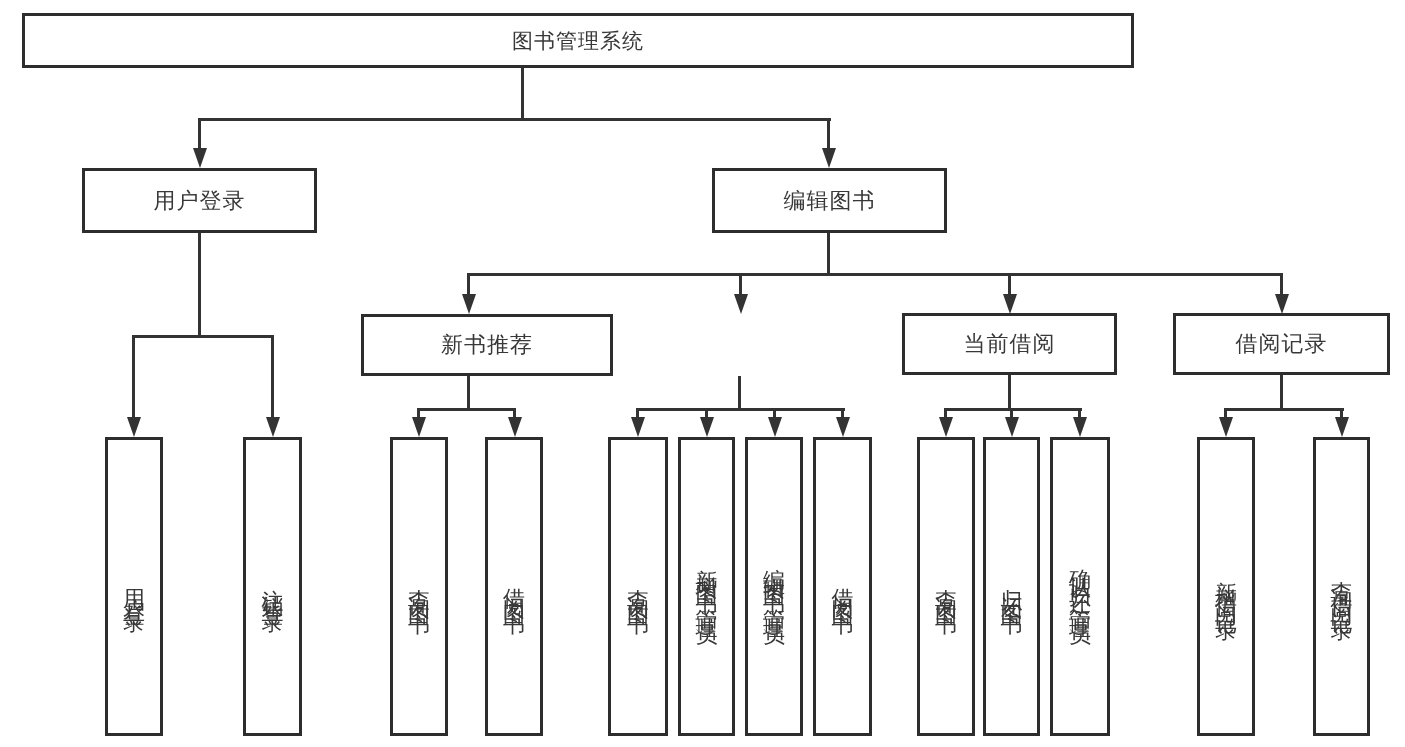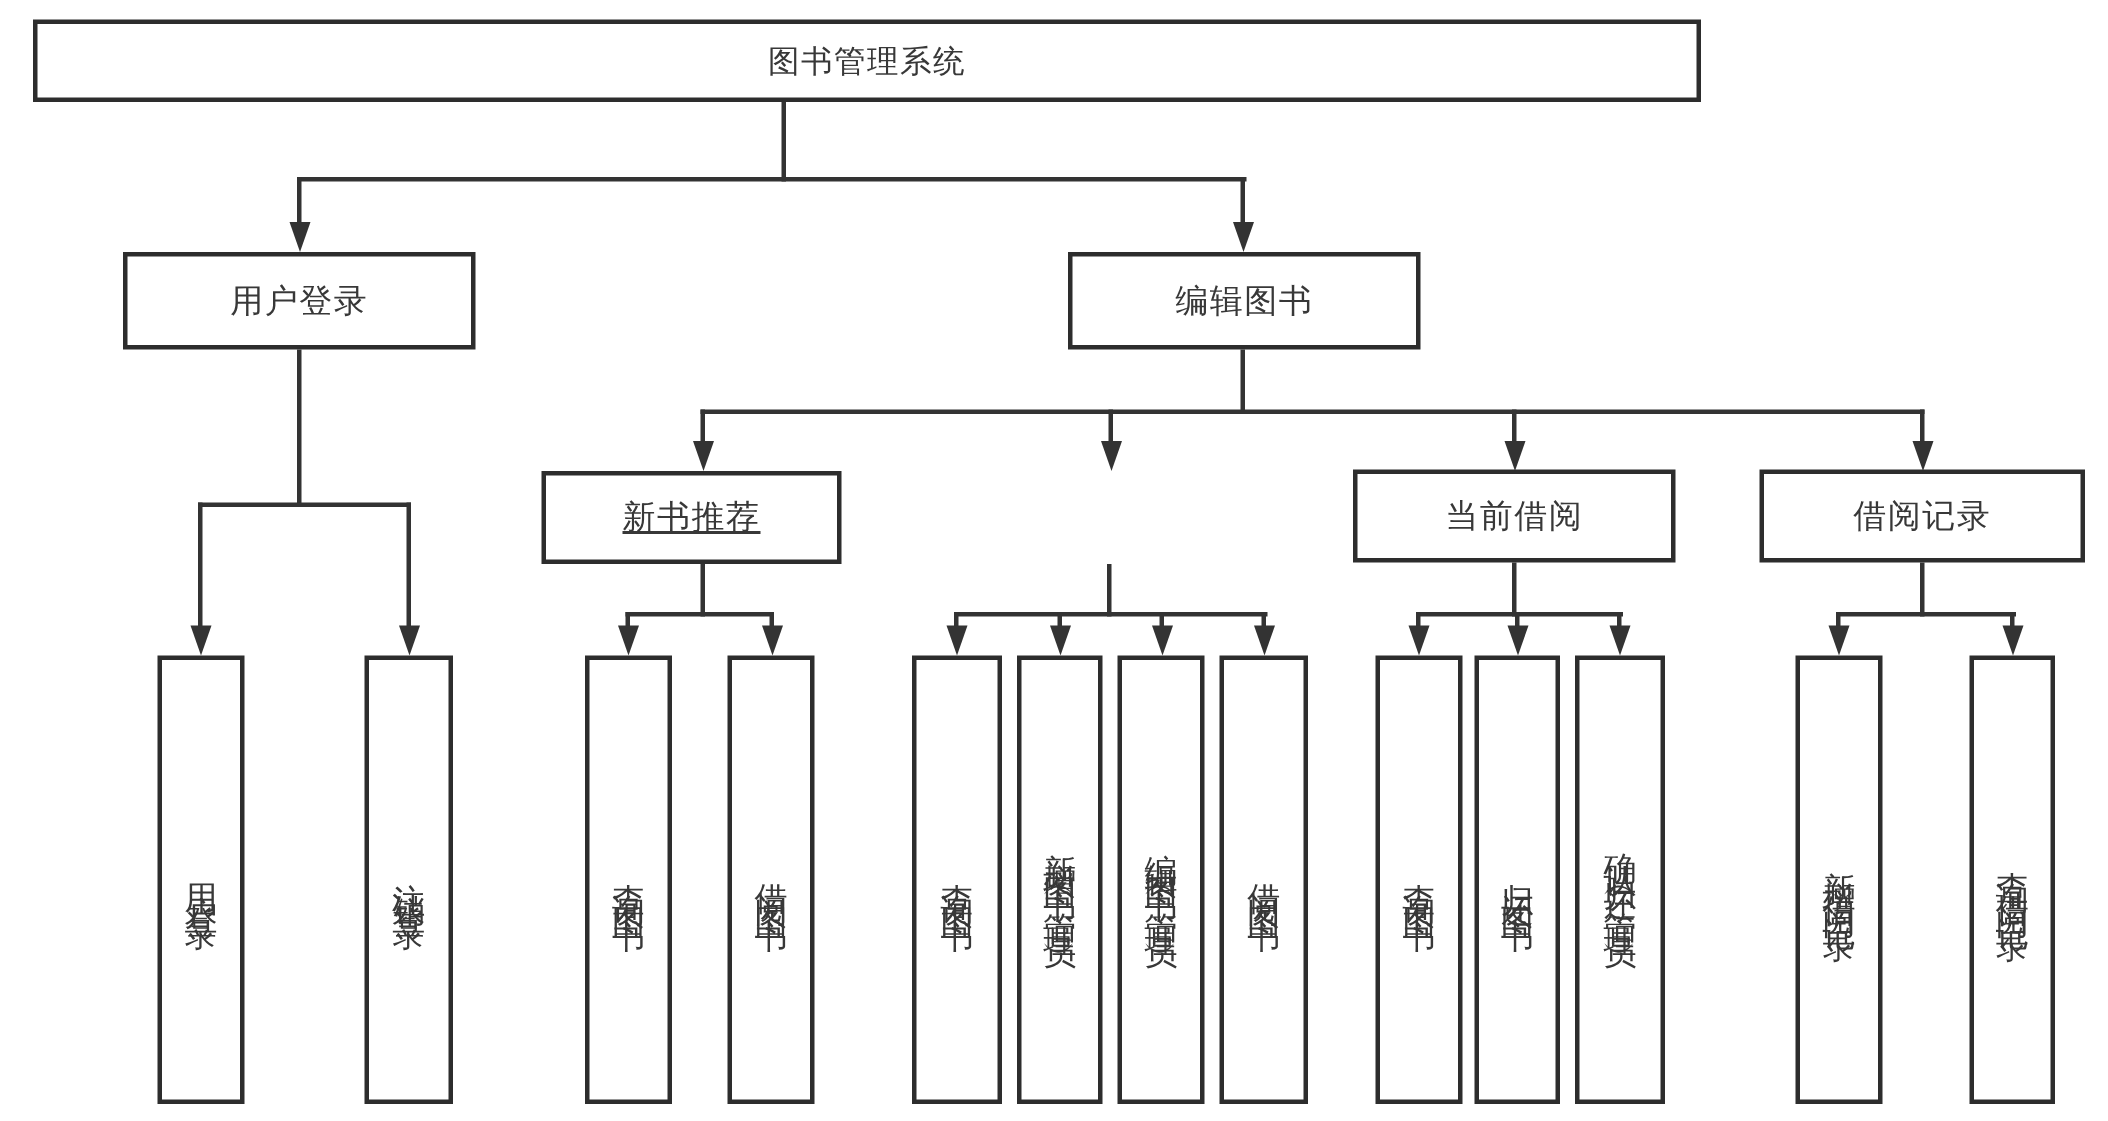--- a/index.html
+++ b/index.html
@@ -27,21 +27,21 @@
   </div>
 
   <div class="node h" style="left:82px;top:168px;width:235px;height:65px;">
     <span>用户登录</span>
   </div>
 
   <div class="node h" style="left:712px;top:168px;width:235px;height:65px;">
     <span>编辑图书</span>
   </div>
 
-  <div class="node h" style="left:361px;top:314px;width:200px;height:62px;text-decoration:underline;">
+  <div class="node h" style="left:361px;top:314px;width:252px;height:62px;">
     <span>新书推荐</span>
   </div>
 
 
   <div class="node h" style="left:902px;top:313px;width:215px;height:62px;">
     <span>当前借阅</span>
   </div>
 
   <div class="node h" style="left:1173px;top:313px;width:217px;height:62px;">
     <span>借阅记录</span>

